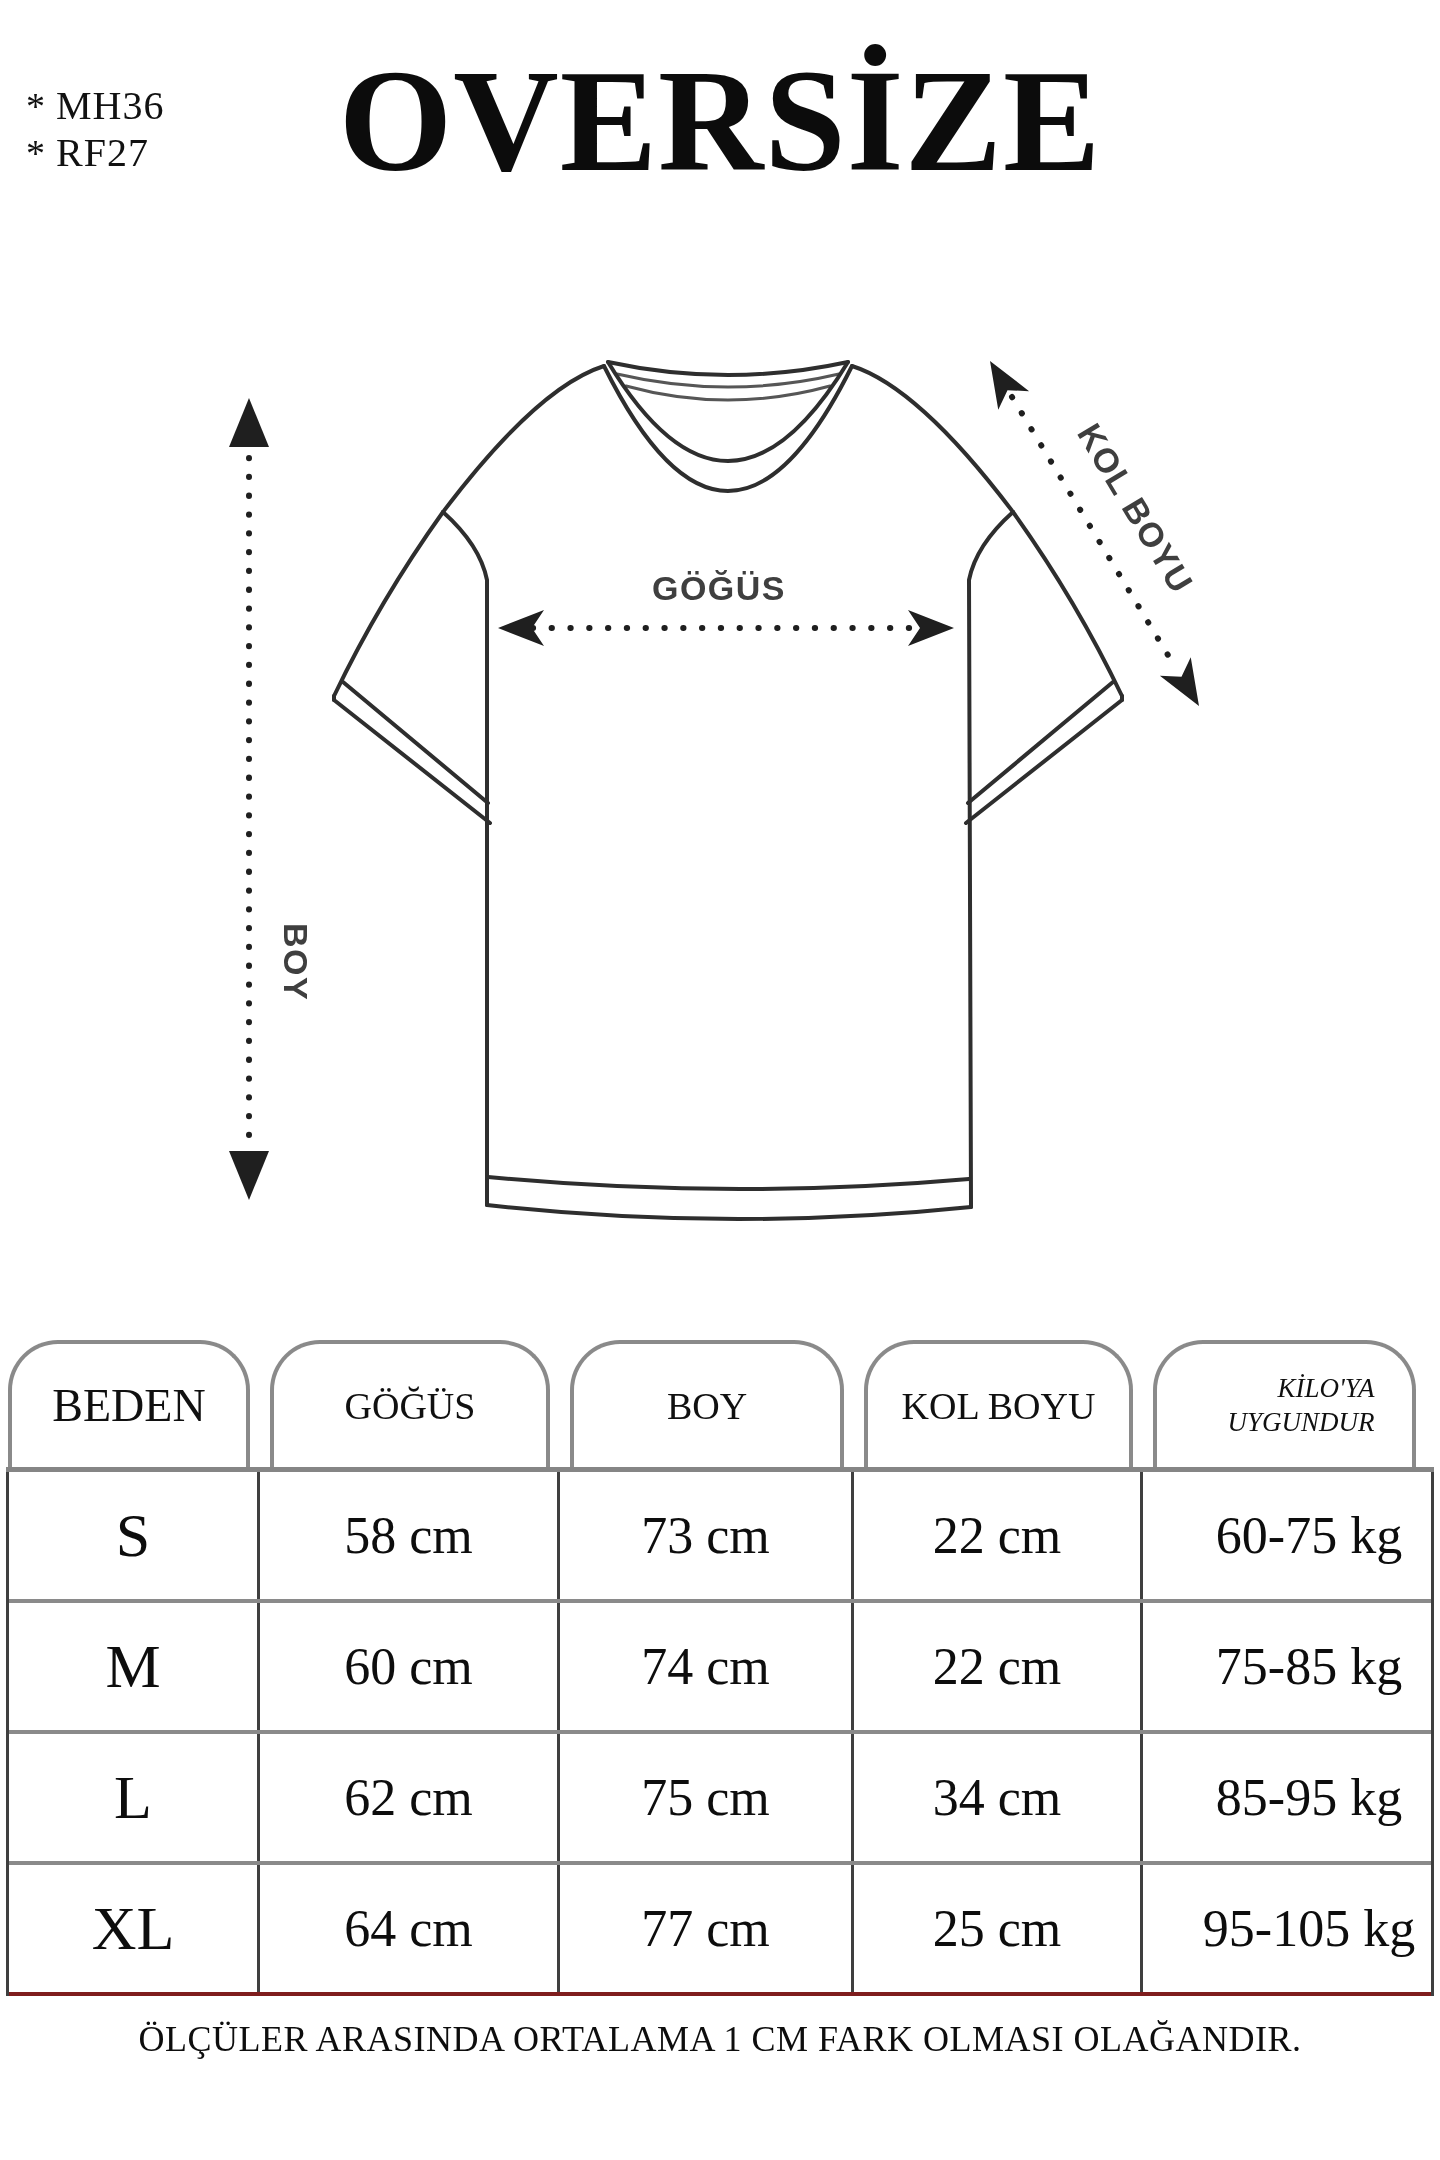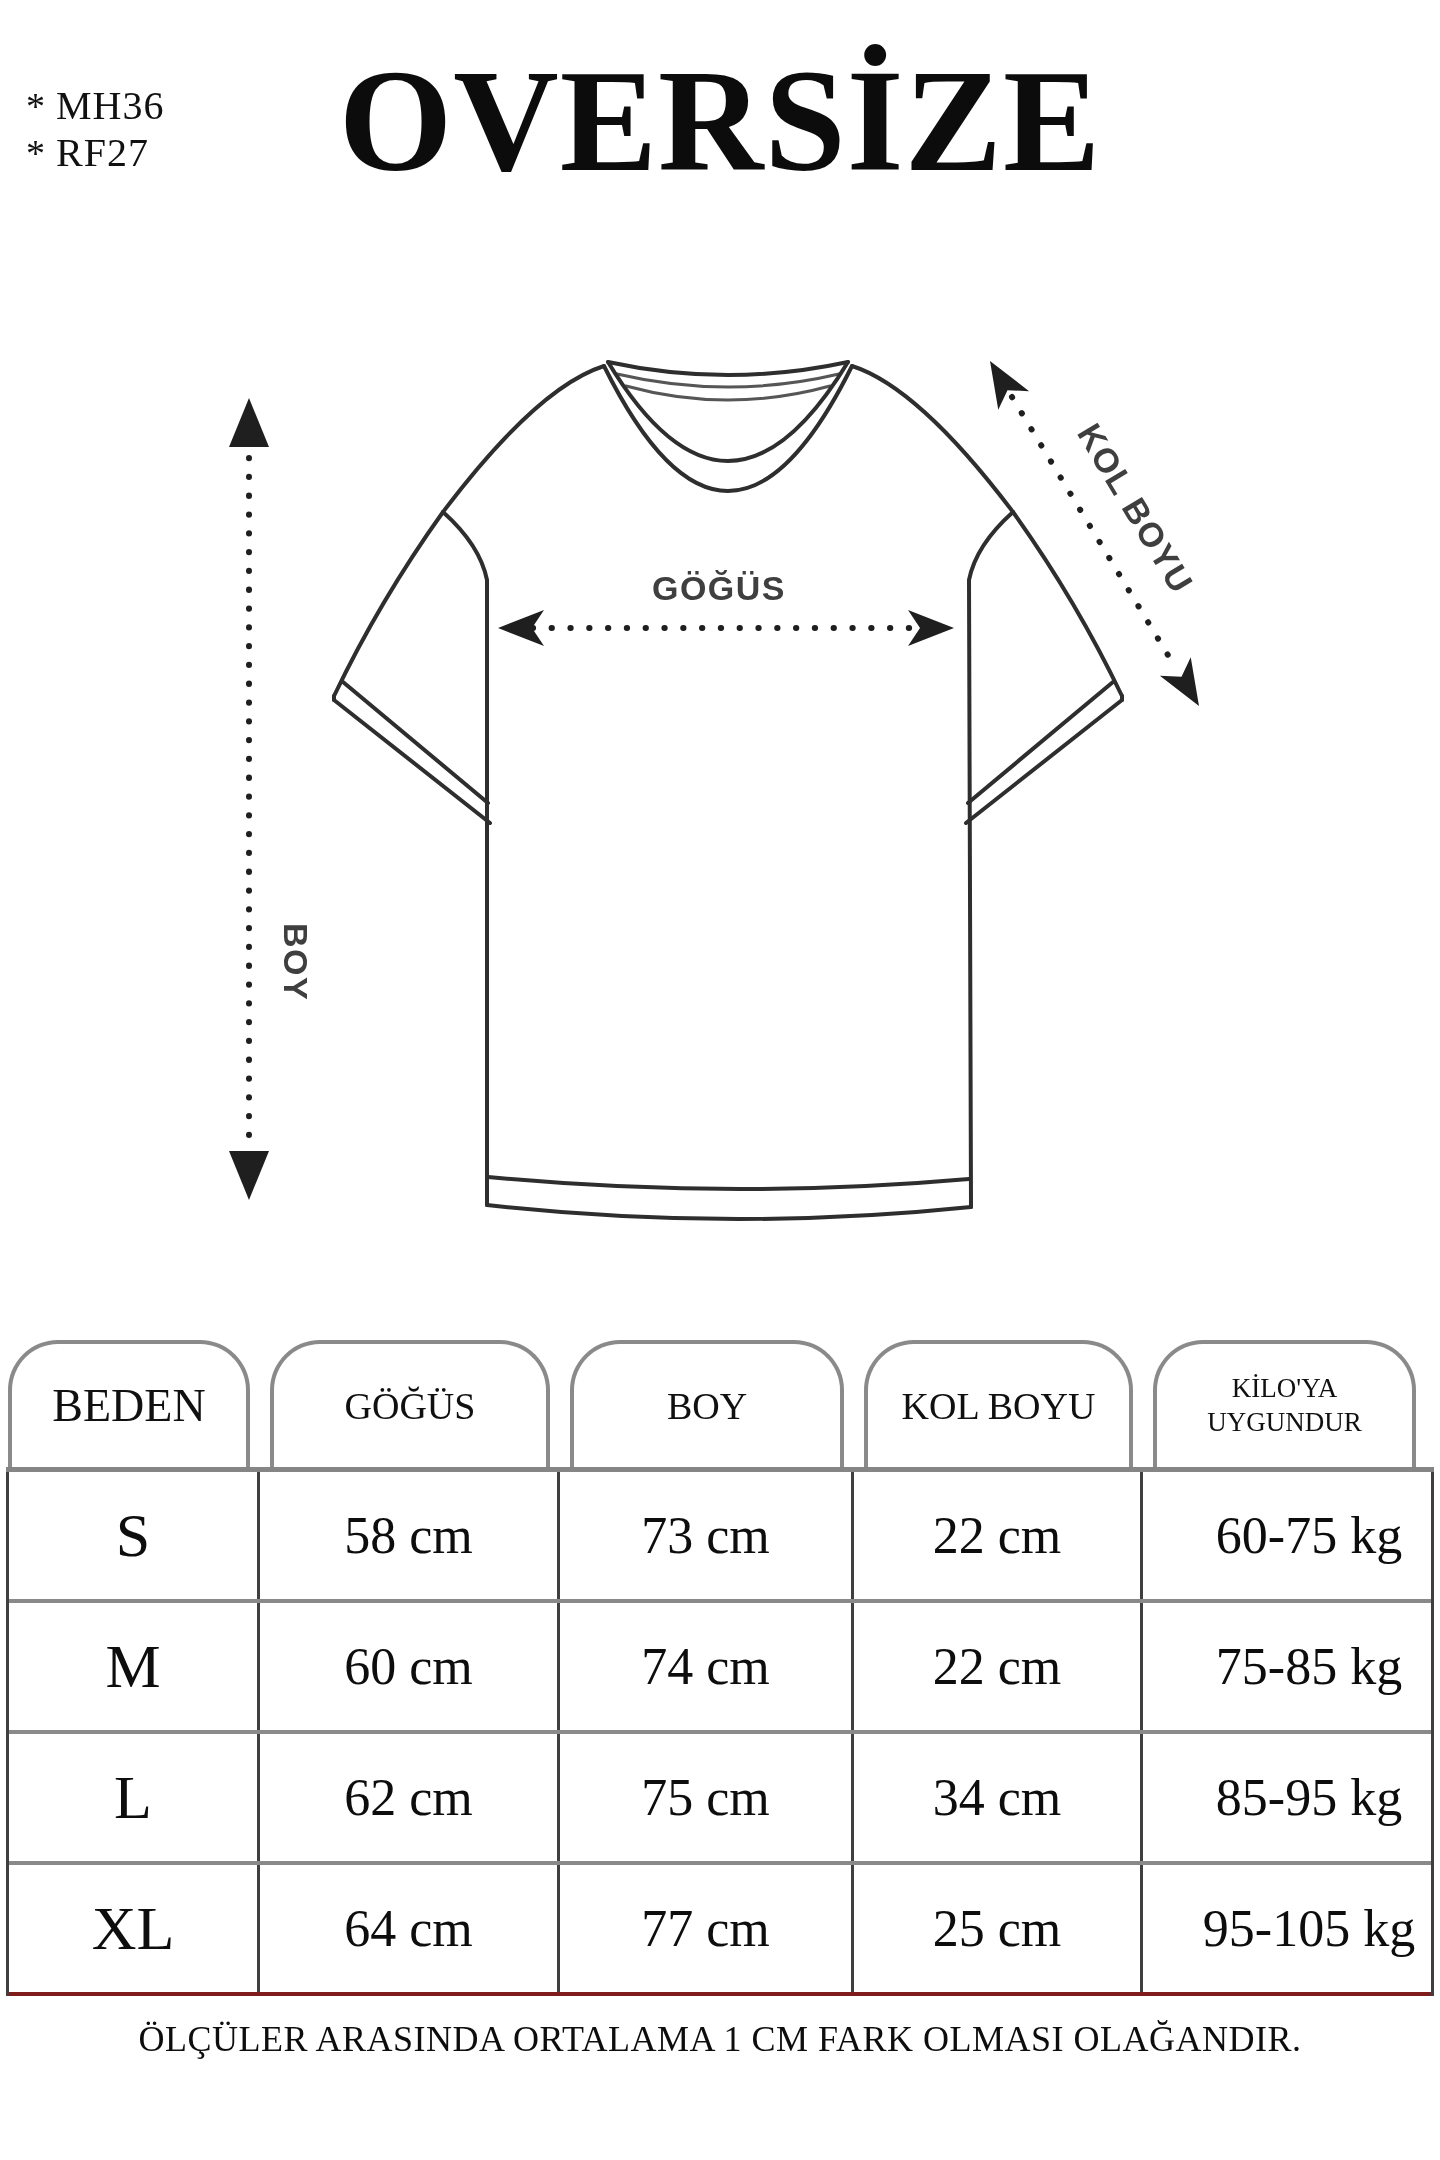--- a/index.html
+++ b/index.html
@@ -30,25 +30,25 @@
   }
   
   .size-table{position:absolute;left:6px;top:1340px;width:1428px;}
   .thead{
     display:grid;grid-template-columns:254px 300px 294px 289px 291px;
     height:132px;box-sizing:border-box;border-bottom:5px solid #858585;
   }
   .th{
     margin:0 10px;border:4px solid #8a8a8a;border-bottom:none;
     border-radius:50px 50px 0 0;box-sizing:border-box;
-    display:flex;align-items:center;justify-content:center;text-align:center;
+    display:flex;align-items:center;justify-content:center;text-align:right;
     font-size:38px;color:#101010;
   }
   .thead .th:first-child{margin-left:2px;font-size:46px;}
-  .thead .th:last-child{margin-right:18px;}
+  .thead .th:last-child{margin-right:18px;font-style:italic;}
   .th-small{font-size:27px;line-height:1.25;}
   .th-small .wrap{display:inline-block;max-width:180px;}
   .tbody{border-left:3px solid #3f3f3f;border-right:3px solid #3f3f3f;}
   .tr{
     display:grid;grid-template-columns:251px 300px 294px 289px 288px;
     height:131px;box-sizing:border-box;border-bottom:4px solid #8a8a8a;
   }
   .tr:last-child{border-bottom:4px solid #7f1d1d;}
   .td{
     box-sizing:border-box;border-right:3px solid #3f3f3f;

